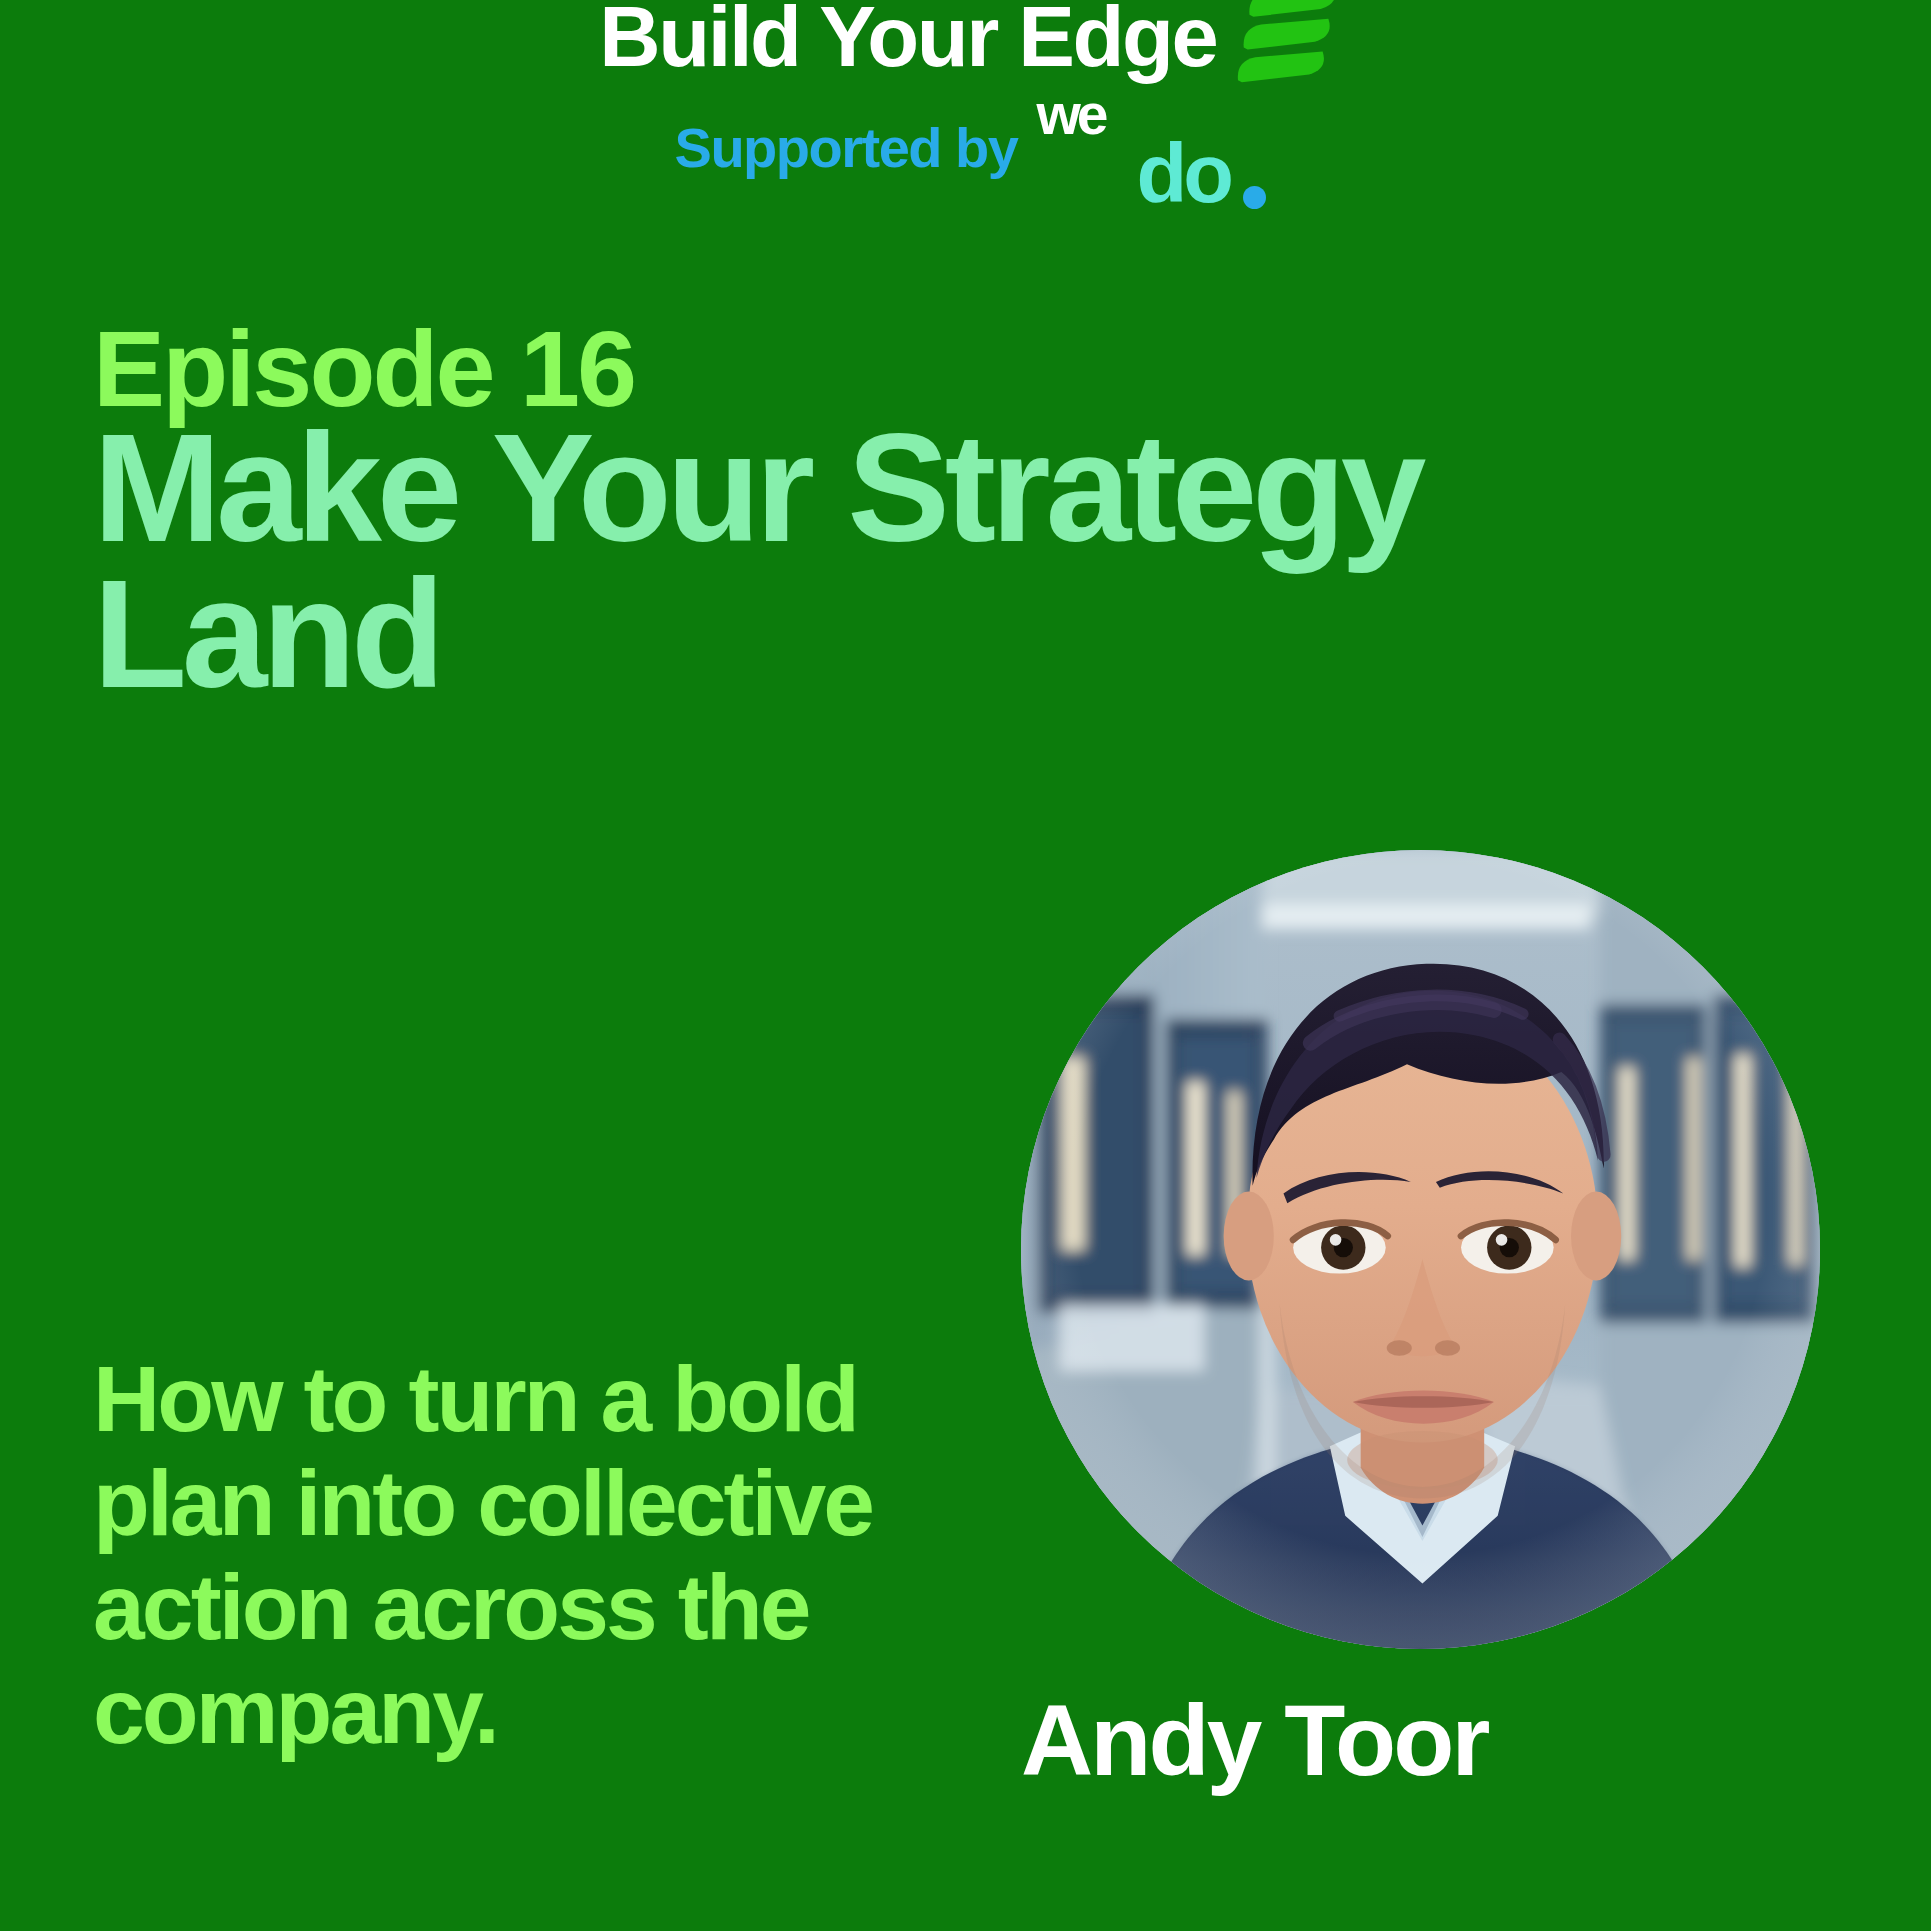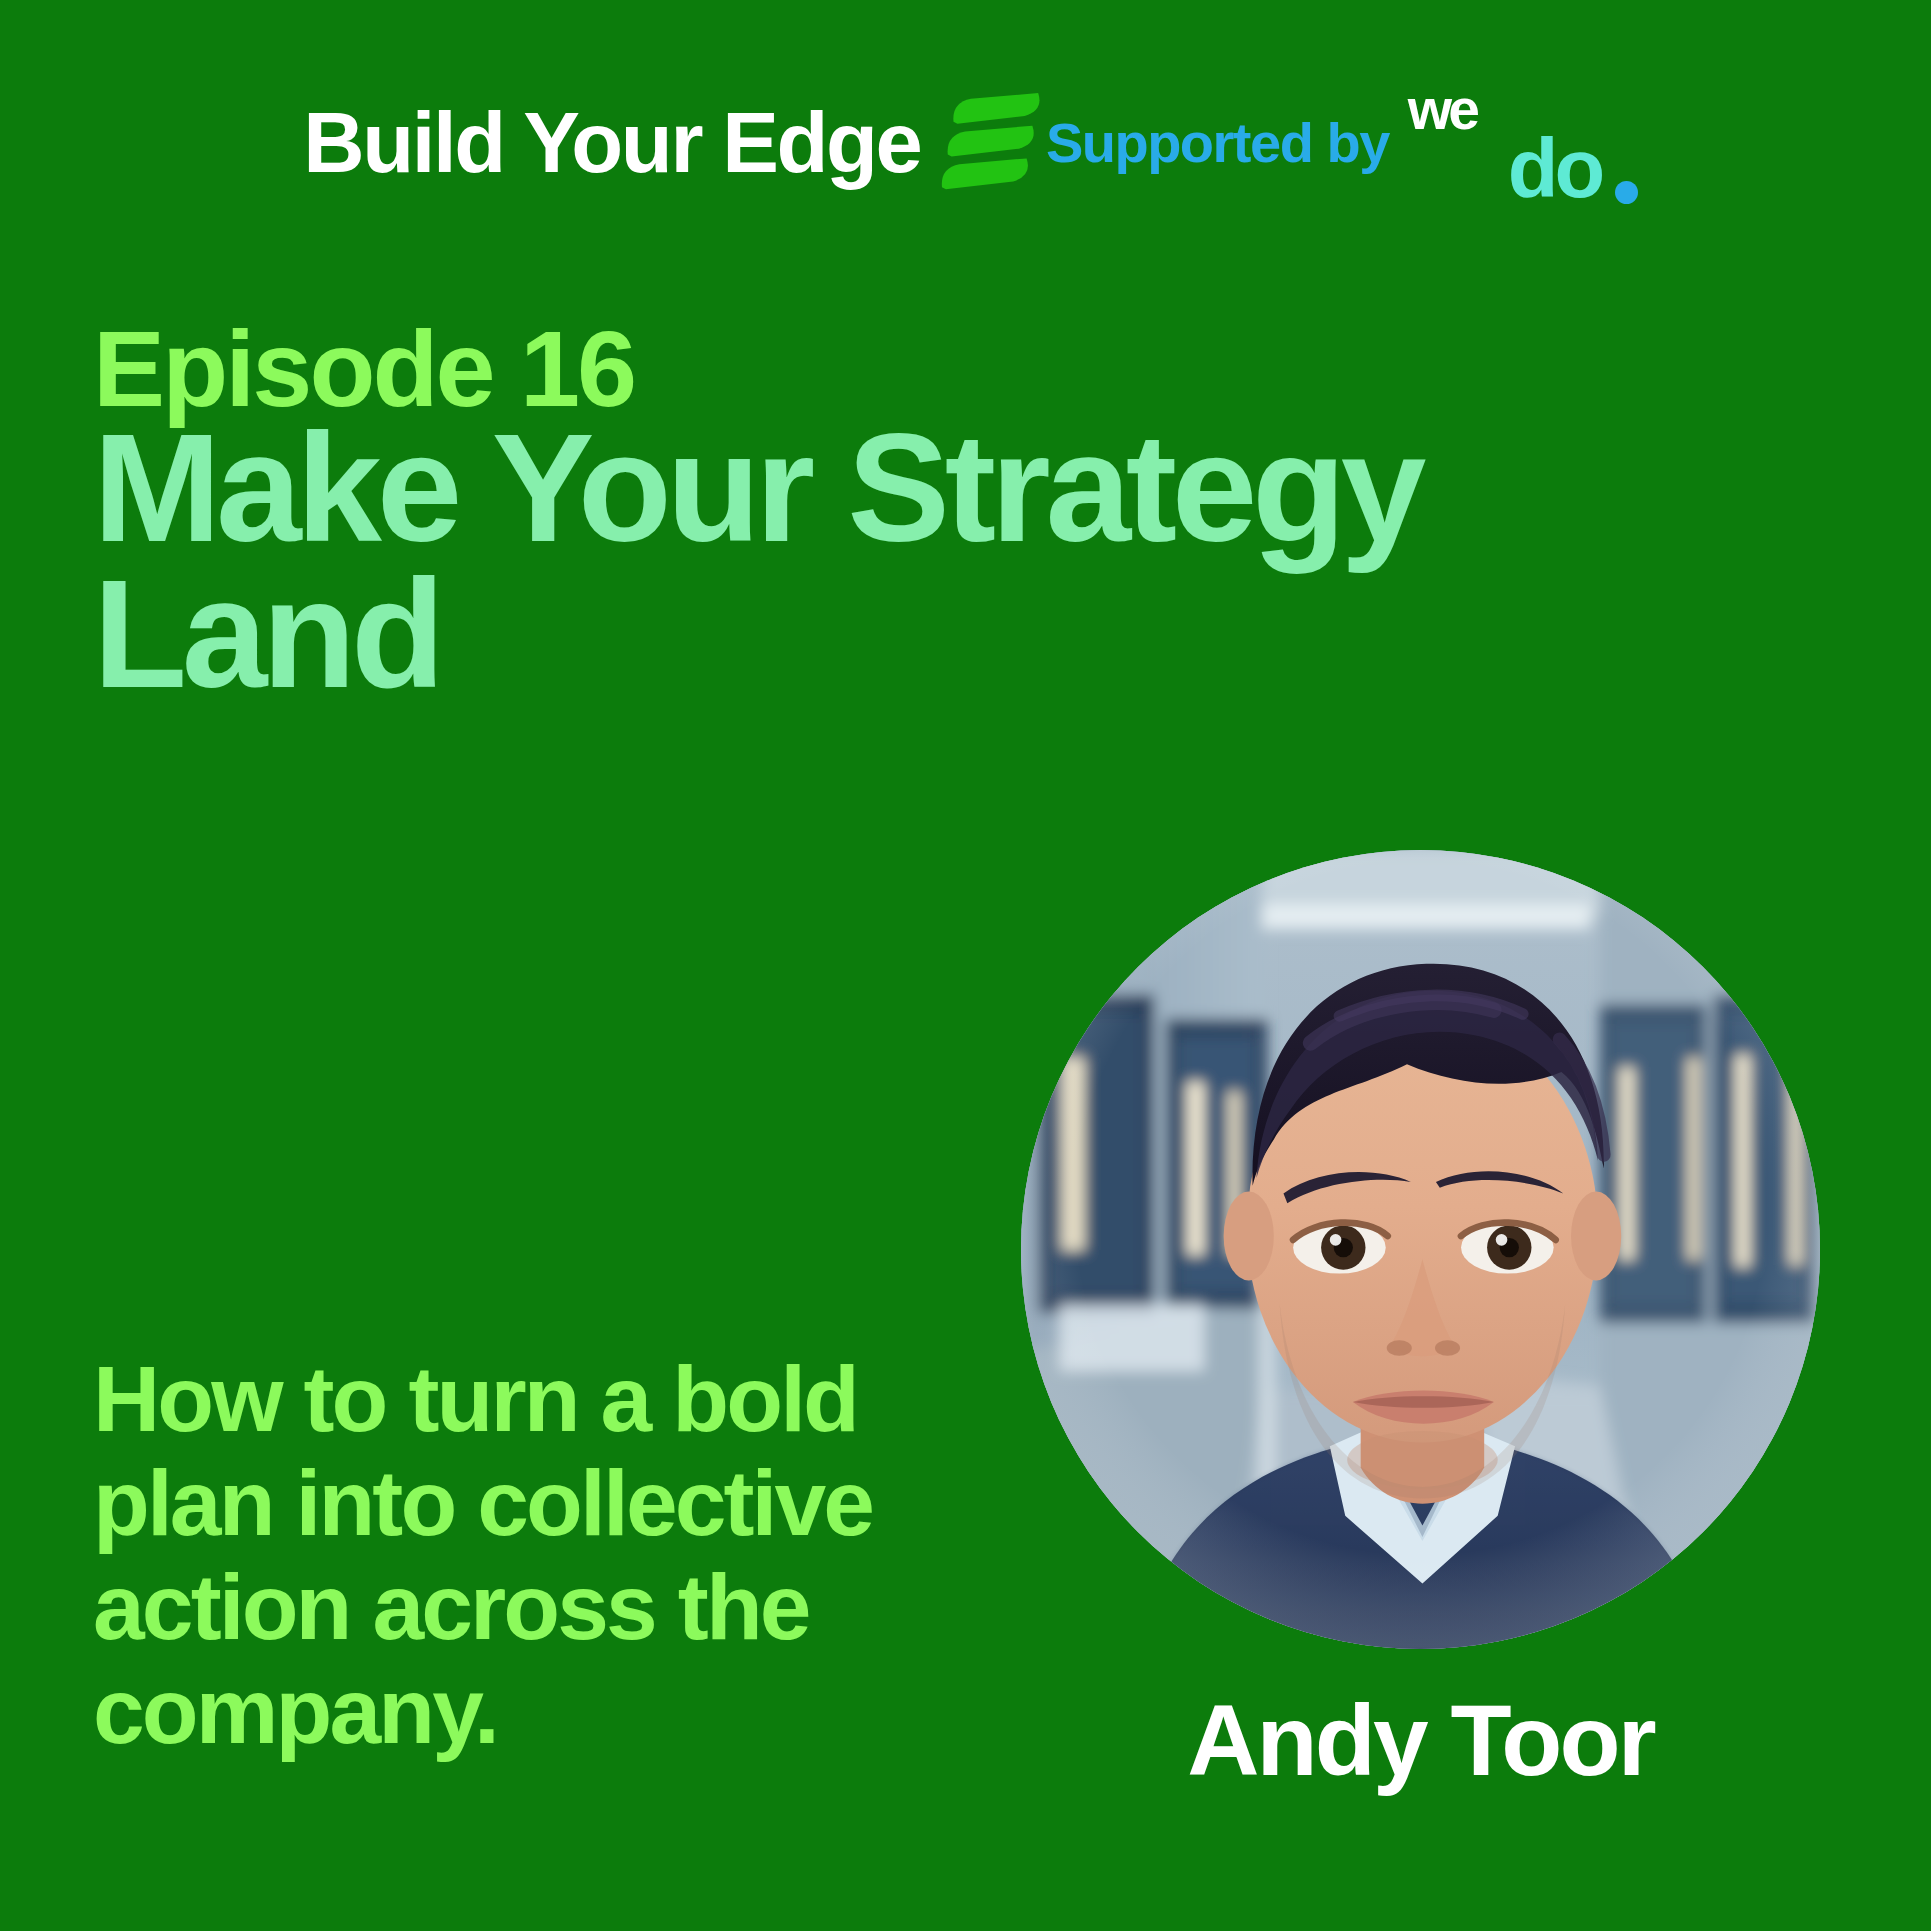--- a/index.html
+++ b/index.html
@@ -21,21 +21,22 @@
 
   
   .header {
     position: absolute;
     top: 75px;
     left: 87px;
     right: 77px;
     height: 135px;
     display: flex;
     align-items: center;
-    justify-content: center;
+    justify-content: flex-end;
+    flex-direction: column;
   }
 
   .brand {
     display: flex;
     align-items: center;
     gap: 17.4px;
   }
   .brand-name {
     font-size: 85px;
     font-weight: 700;
@@ -152,21 +153,21 @@
     overflow: hidden;
     background: #8fa6b8;
   }
   .portrait svg { display: block; width: 100%; height: 100%; }
 
   .guest-name {
     position: absolute;
     left: 1021px;
     top: 1690px;
     width: 799px;
-    text-align: center;
+    text-align: left;
     font-size: 100px;
     font-weight: 700;
     color: #ffffff;
     letter-spacing: -2.9px;
     line-height: 1;
   }
 </style>
 </head>
 <body>
 

